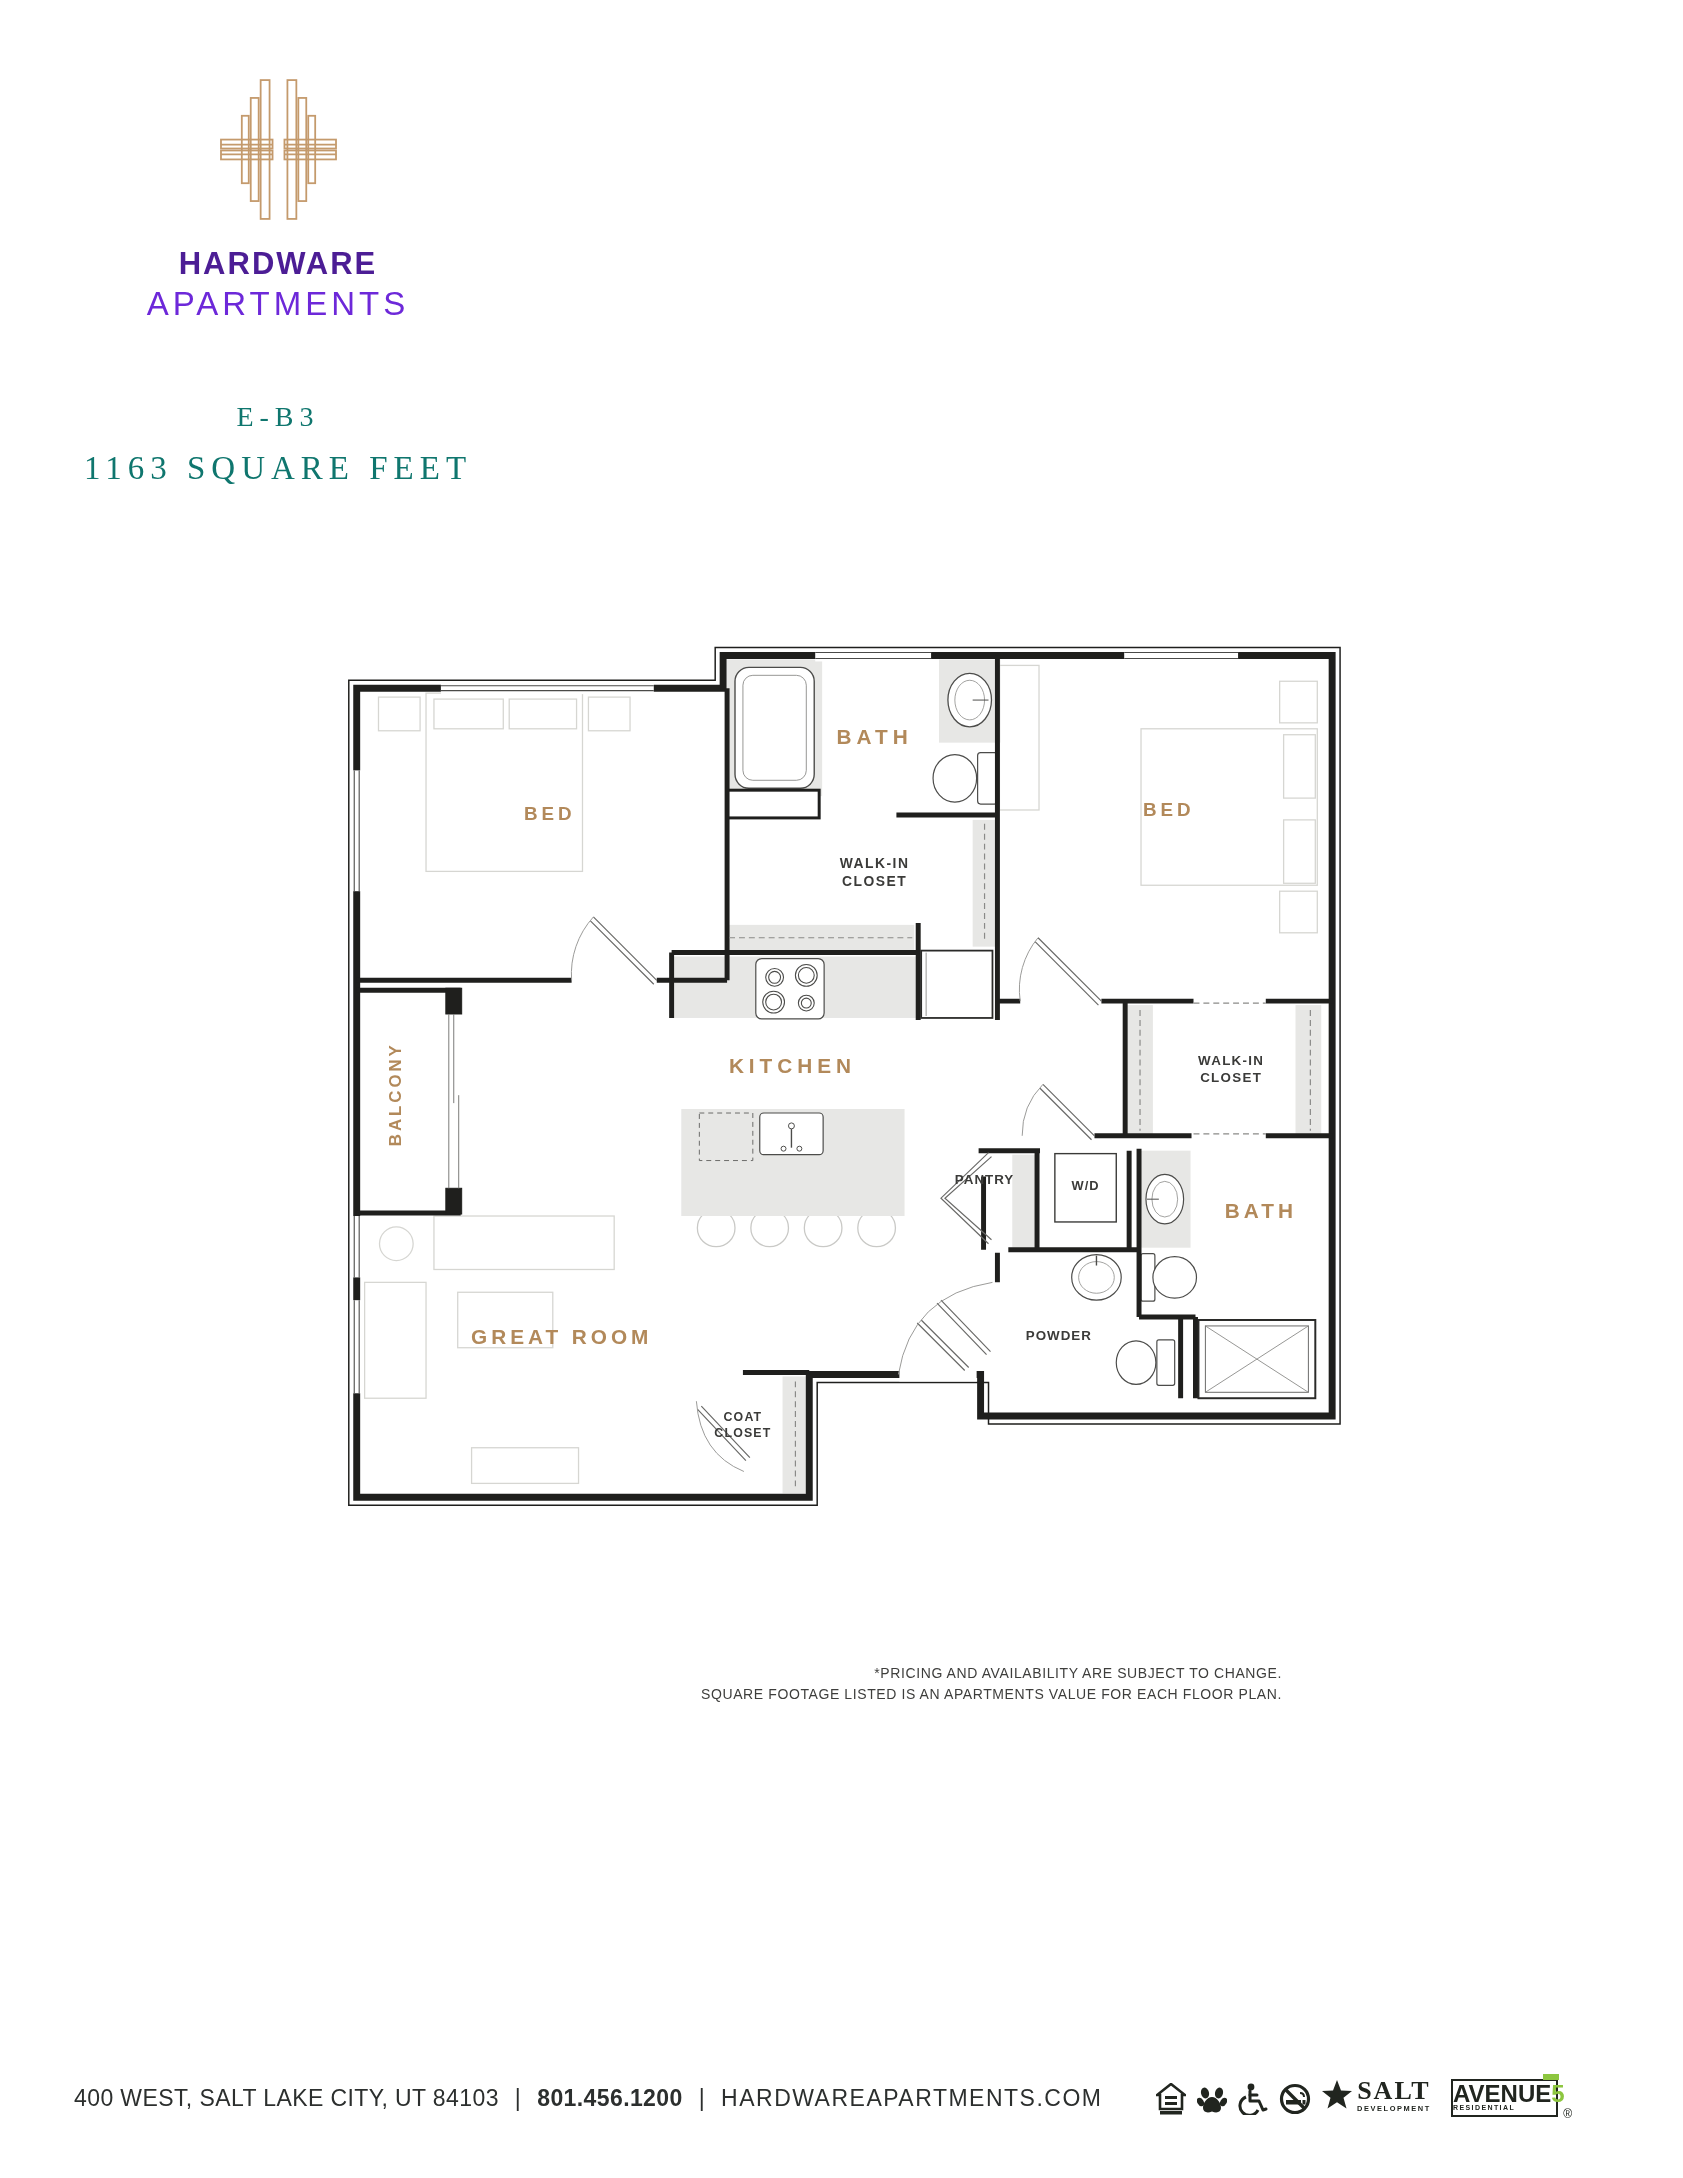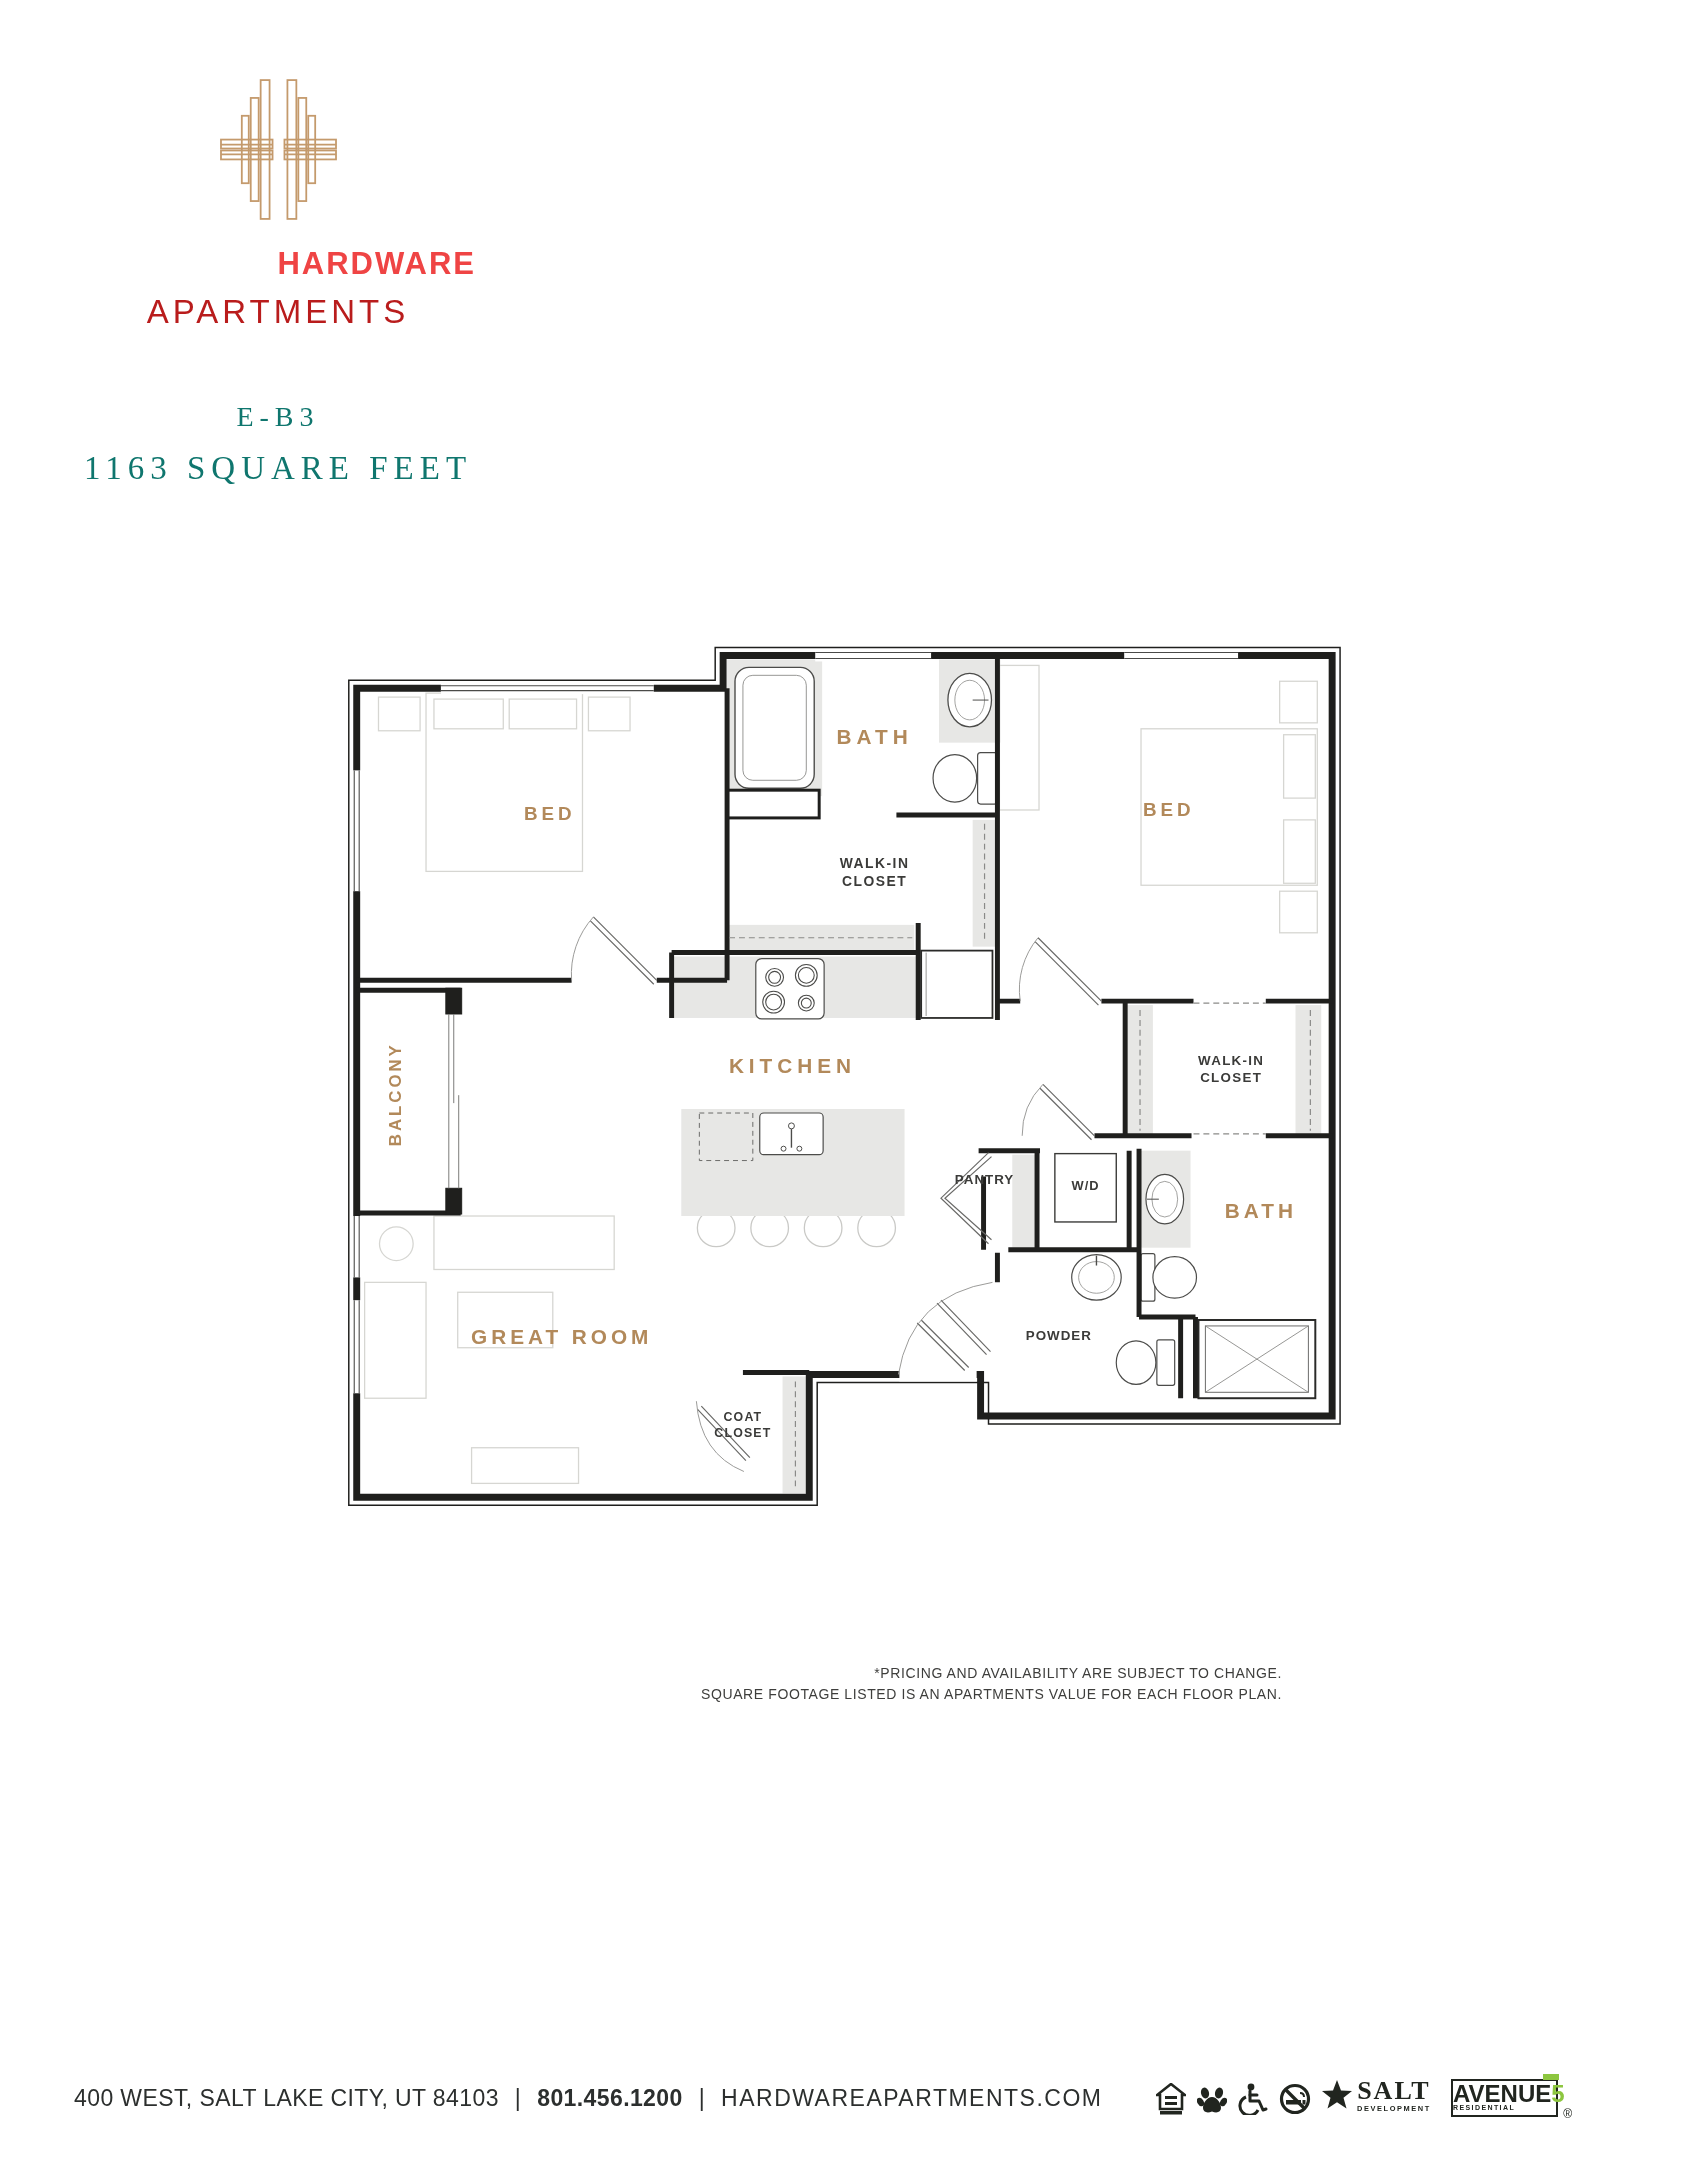--- a/index.html
+++ b/index.html
@@ -1,22 +1,22 @@
 <!DOCTYPE html>
 <html><head>
 <meta charset="utf-8">
 <style>
   html,body{margin:0;padding:0;background:#ffffff;}
   #page{position:relative;width:1683px;height:2178px;background:#ffffff;overflow:hidden;
         font-family:"Liberation Sans",sans-serif;color:#3b3b39;}
   .abs{position:absolute;}
   
   #brand-block{left:80px;top:79px;width:396px;text-align:center;}
-  #brand-name1{font-size:31px;font-weight:700;letter-spacing:2px;color:#ef4444;margin-top:22px;text-align:right;}
-  #brand-name2{font-size:33px;font-weight:300;letter-spacing:4px;color:#b91c1c;margin-top:11px;}
+  #brand-name1{font-size:31px;font-weight:700;letter-spacing:2px;color:#4c1d95;margin-top:22px;}
+  #brand-name2{font-size:33px;font-weight:300;letter-spacing:4px;color:#6d28d9;margin-top:3px;}
   #plan-title{left:80px;top:401px;width:396px;text-align:center;font-family:"Liberation Serif",serif;color:#0f766e;}
   #plan-unit{font-size:28px;letter-spacing:6px;}
   #plan-size{font-size:33px;letter-spacing:6px;margin-top:17px;}
   
   #disclaimer{left:292px;top:1663px;width:990px;text-align:right;font-size:14px;
               letter-spacing:0.6px;color:#3e3e3c;line-height:21px;}
   
   #footer-line{left:74px;top:2085px;font-size:23px;color:#2c2f2e;letter-spacing:0.4px;white-space:nowrap;}
   #footer-line .sep{margin:0 16px;color:#2c2f2e;}
   #footer-line .phone{font-weight:700;}

